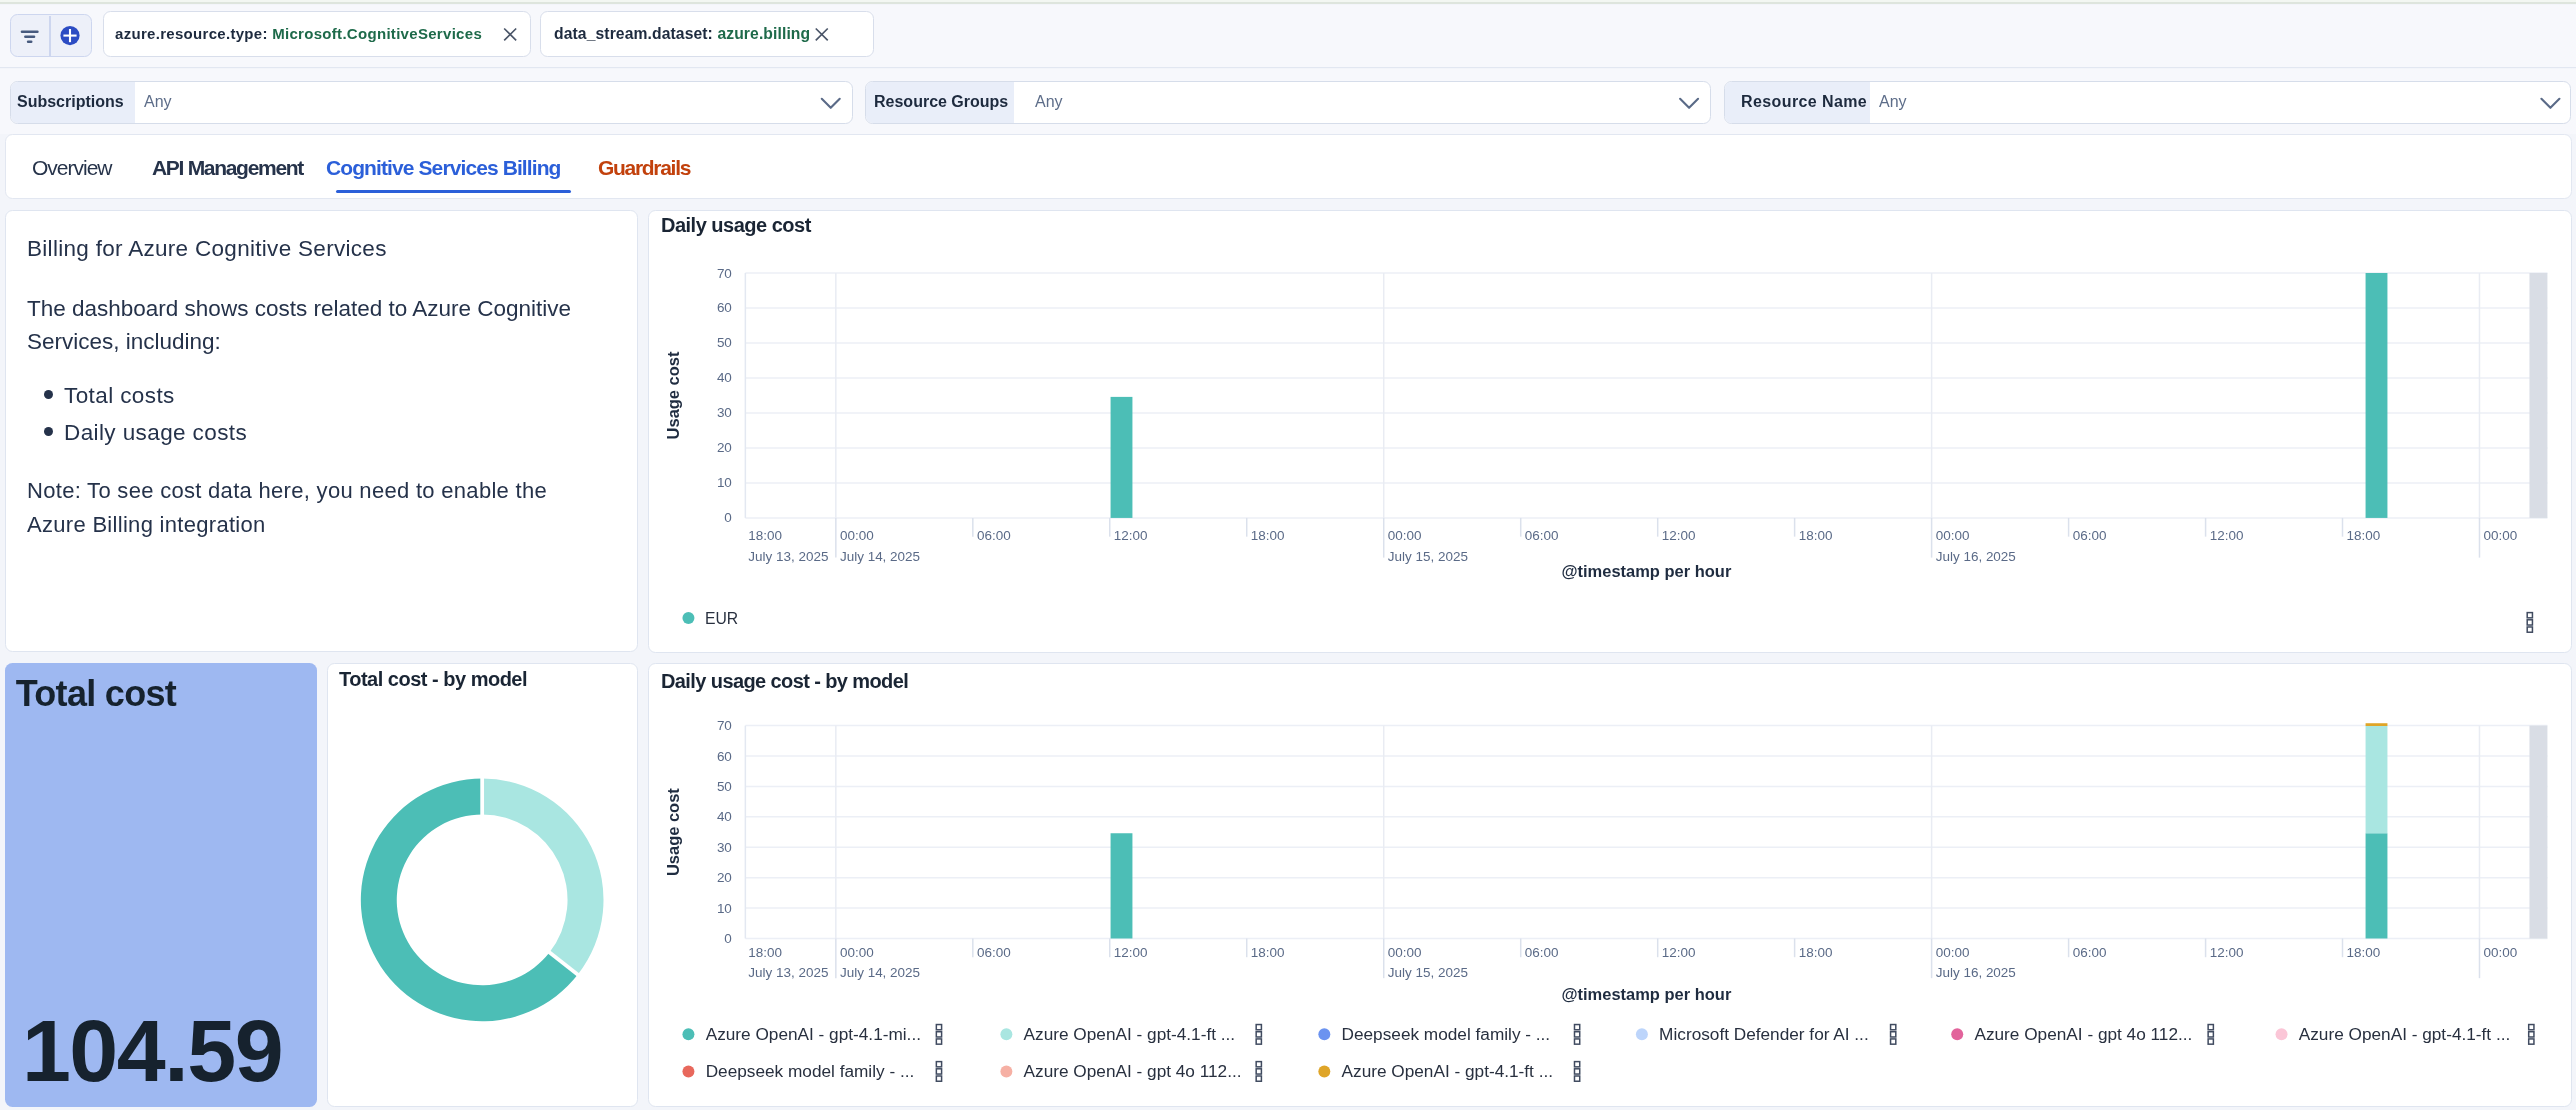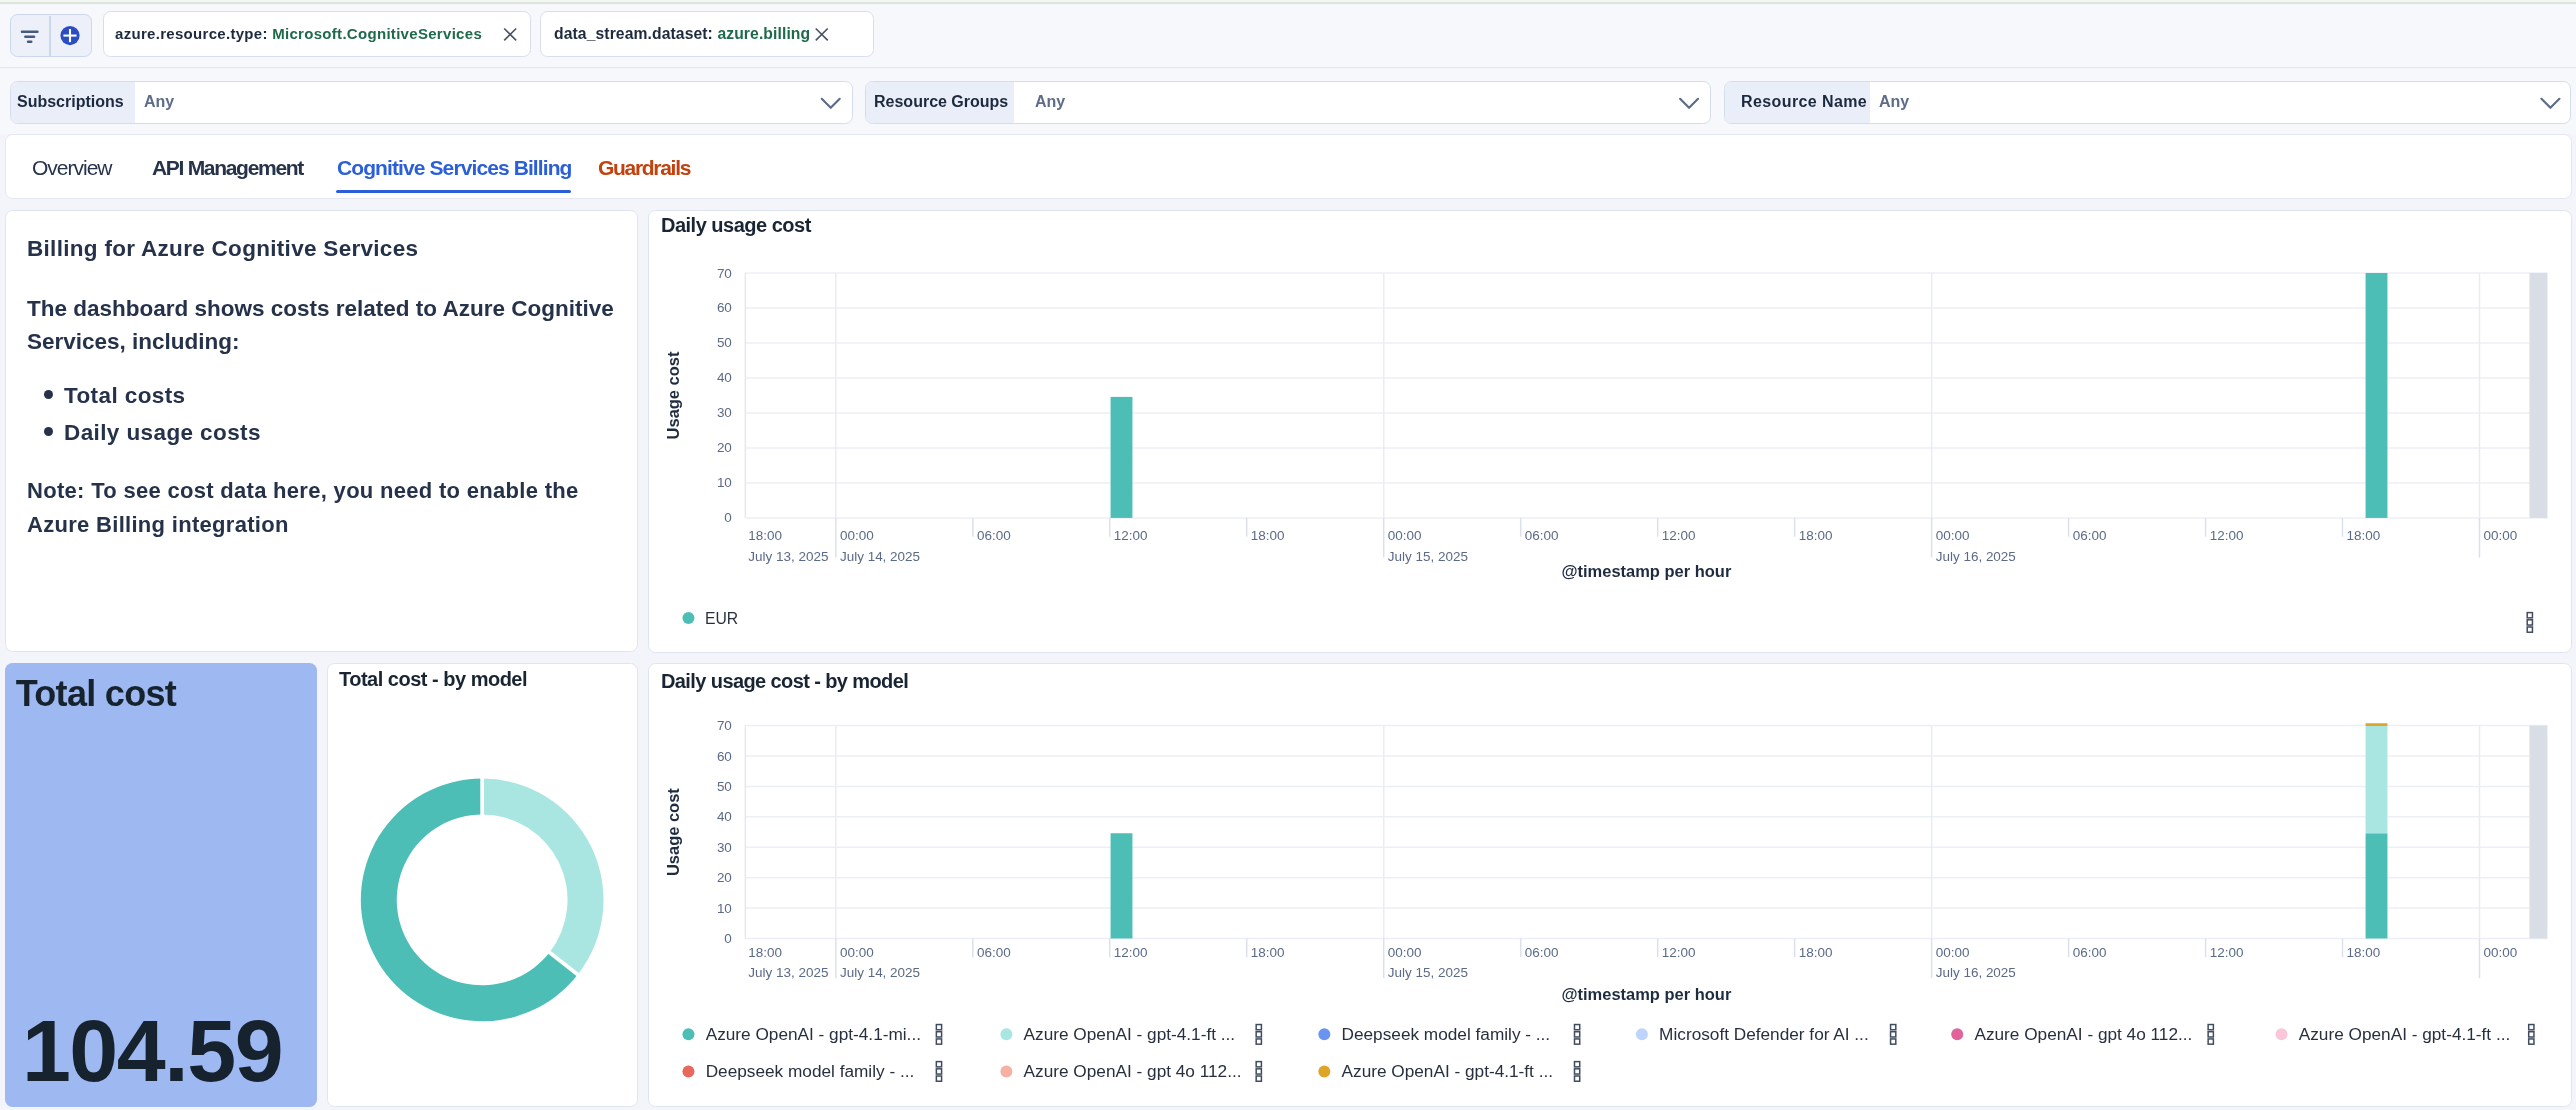--- a/index.html
+++ b/index.html
@@ -1,16 +1,16 @@
 <!DOCTYPE html>
 <html style="font-size:12px"><head><meta charset="utf-8">
 <style>
 * { margin:0; padding:0; box-sizing:border-box; }
 html,body { width:2576px; height:1110px; background:#f3f5fa; font-family:"Liberation Sans",sans-serif; overflow:hidden; }
-.abs { position:absolute;font-weight:bold; }
+.abs { position:absolute; }
 .panel { position:absolute; background:#fff; border:1.5px solid #dfe5f0; border-radius:7.5px; }
 .ptitle { position:absolute; font-size:20px; font-weight:bold; color:#1a2534; line-height:1; white-space:nowrap; }
 svg { position:absolute; left:0; top:0; }
 text { font-family:"Liberation Sans",sans-serif; }
 </style></head>
 <body>
 
 <div class="abs" style="left:0;top:0;width:2576px;height:2.2px;background:#f3f7f2"></div>
 <div class="abs" style="left:0;top:2.2px;width:2576px;height:2.2px;background:#dee5dd"></div>
 
@@ -41,21 +41,21 @@
 <div class="abs" style="left:1035px;top:93px;font-size:16px;color:#5d6d89">Any</div>
 
 <div class="abs" style="left:1724px;top:81px;width:847px;height:43px;background:#fff;border:1.5px solid #d6ddea;border-radius:7.5px;overflow:hidden">
   <div style="position:absolute;left:0;top:0;width:145px;height:100%;background:#e9eef9"></div>
 </div>
 <div class="abs" style="left:1741px;top:93px;font-size:16px;font-weight:600;color:#1d2a3e;letter-spacing:0.4px">Resource Name</div>
 <div class="abs" style="left:1879px;top:93px;font-size:16px;color:#5d6d89">Any</div>
 
 <div class="abs" style="left:32px;top:155px;font-size:21px;font-weight:400;color:#26334a;letter-spacing:-1px;line-height:1.2">Overview</div>
 <div class="abs" style="left:152px;top:155px;font-size:21px;font-weight:600;color:#26334a;letter-spacing:-1.3px;line-height:1.2">API Management</div>
-<div class="abs" style="left:337px;top:155px;font-size:21px;font-weight:600;color:#2b5fd9;letter-spacing:-0.9px;line-height:1.2">Cognitive Services Billing</div>
+<div class="abs" style="left:326px;top:155px;font-size:21px;font-weight:600;color:#2b5fd9;letter-spacing:-0.9px;line-height:1.2">Cognitive Services Billing</div>
 <div class="abs" style="left:336px;top:190px;width:235px;height:3px;background:#2b5fd9;border-radius:1.5px"></div>
 <div class="abs" style="left:598px;top:155px;font-size:21px;font-weight:600;color:#c2410c;letter-spacing:-1.3px;line-height:1.2">Guardrails</div>
 
 <div class="panel" style="left:4.5px;top:210px;width:633px;height:442px;"></div>
 <div class="abs" style="left:27px;top:232px;font-size:22.5px;color:#25324a;line-height:33px;letter-spacing:0.3px;white-space:nowrap">Billing for Azure Cognitive Services</div>
 <div class="abs" style="left:27px;top:292px;font-size:22.5px;color:#25324a;line-height:33px;letter-spacing:0px;white-space:nowrap">The dashboard shows costs related to Azure Cognitive<br>Services, including:</div>
 <div class="abs" style="left:44px;top:390px;width:9px;height:9px;border-radius:50%;background:#25324a"></div>
 <div class="abs" style="left:64px;top:379px;font-size:22.5px;color:#25324a;line-height:33px;letter-spacing:0.4px">Total costs</div>
 <div class="abs" style="left:44px;top:427px;width:9px;height:9px;border-radius:50%;background:#25324a"></div>
 <div class="abs" style="left:64px;top:416px;font-size:22.5px;color:#25324a;line-height:33px;letter-spacing:0.4px">Daily usage costs</div>

